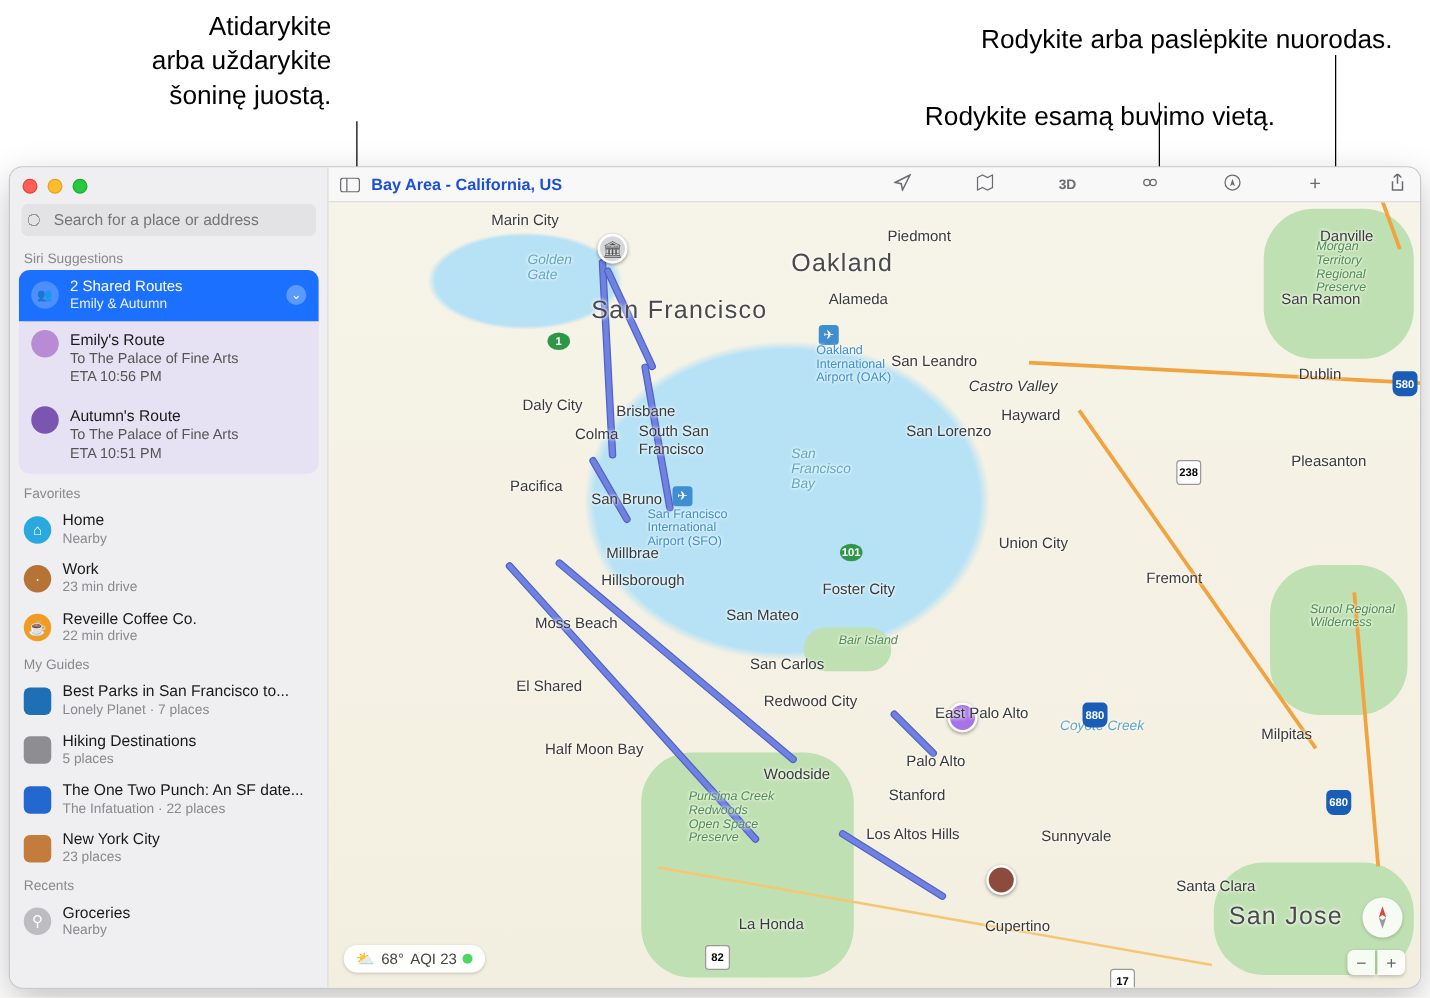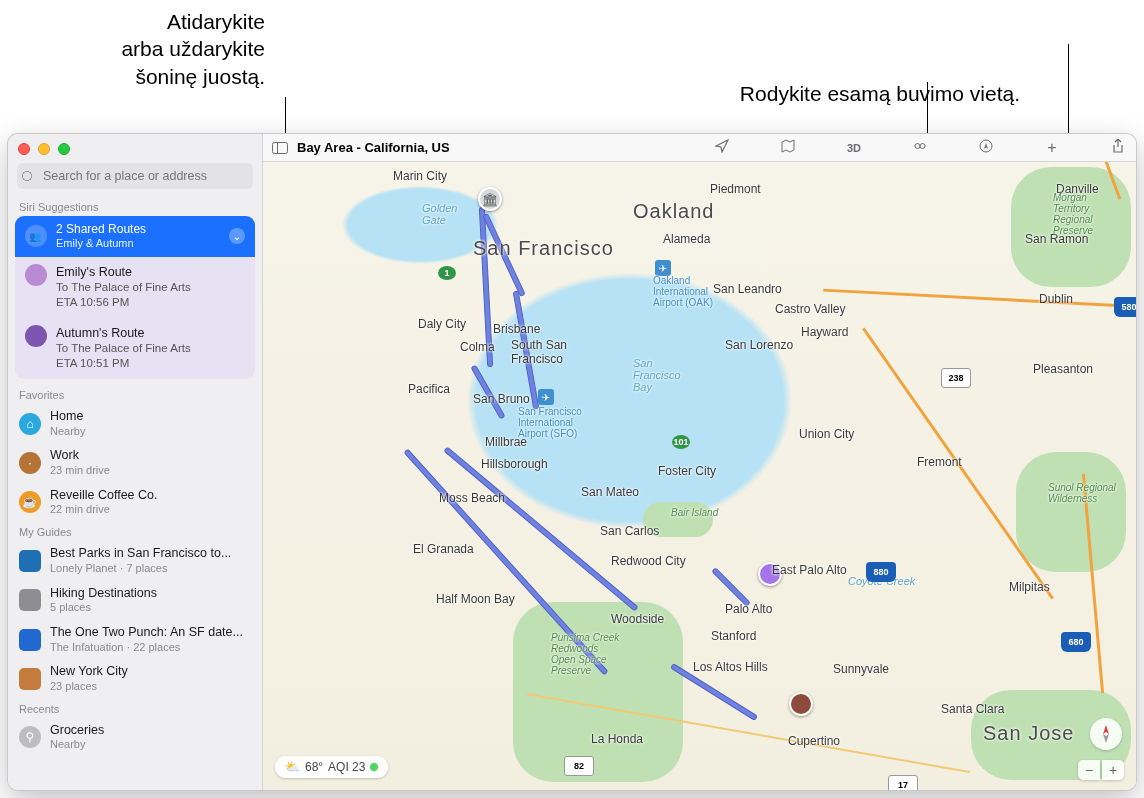--- a/index.html
+++ b/index.html
@@ -88,21 +88,21 @@
   .row .ic{ width:22px;height:22px;border-radius:50%;flex:0 0 22px; display:flex;align-items:center;justify-content:center; font-size:12px; color:#fff;}
   .row .txt{ font-size:12.5px; line-height:1.25; color:#1a1a1a;}
   .row .txt .sub{ font-size:11px; color:#8a8a8e;}
 
   .main { flex:1; position:relative; display:flex; flex-direction:column; background:#f7f4ec;}
   .titlebar {
     height: 28px; background:#f8f8f9; border-bottom:1px solid #d5d5d7;
     display:flex; align-items:center; padding: 0 8px; gap:8px;
   }
   .titlebar .sbtn{ width:18px;height:16px; color:#6c6c70; font-size:13px; display:flex;align-items:center;justify-content:center; cursor:pointer;}
-  .titlebar .title{ font-size:13px; font-weight:600; color:#000000;}
+  .titlebar .title{ font-size:13px; font-weight:600; color:#1d4ed8;}
   .tb-spacer{flex:1;}
   .tb-icons{ display:flex; align-items:center; gap:10px; color:#6c6c70;}
   .tb-icons .ti{ width:20px; text-align:center; font-size:13px; cursor:pointer;margin-left:36px;}
 
   .map{
     flex:1; position:relative; overflow:hidden;
     background:
       radial-gradient(ellipse 280px 220px at 42% 38%, #b7e2f5 0%, #b7e2f5 55%, transparent 58%),
       radial-gradient(ellipse 120px 60px at 18% 10%, #b7e2f5 0%, #b7e2f5 60%, transparent 65%),
       linear-gradient(180deg, #f6f3e8 0%, #f3efe0 100%);
@@ -111,21 +111,21 @@
   .road{ position:absolute; background:#f4c873; height:2px;}
   .hwy{ position:absolute; background:#f0a33e; height:3px;}
   .route-line{ position:absolute; background:#6f82e0; border:1.5px solid #5261c9; border-radius:4px;}
   .city{ position:absolute; font-size:12px; color:#3a3a3a; font-weight:500; text-shadow:0 0 3px #fff,0 0 3px #fff; white-space:nowrap;}
   .city.big{ font-size:20px; color:#4a4a4a; font-weight:400; letter-spacing:1px;}
   .city.water{ color:#5fa7c3; font-style:italic; font-size:11px;}
   .city.park{ color:#4f8d4f; font-style:italic; font-size:10px; white-space:normal; width:70px;}
   .pin{ position:absolute; width:24px;height:24px; border-radius:50%; border:2.5px solid #fff; box-shadow:0 1px 3px rgba(0,0,0,.4);}
   .pin.dest{ background:#d5d7d9; display:flex;align-items:center;justify-content:center;font-size:13px;color:#555;}
   .pin.user{ background:#a674e8;}
-  .shield{ position:absolute; width:30px; height:20px; border-radius:5px; display:flex; align-items:center; justify-content:center; font-size:9px; font-weight:700;}
+  .shield{ position:absolute; width:20px; height:20px; border-radius:5px; display:flex; align-items:center; justify-content:center; font-size:9px; font-weight:700;}
   .shield.blue{ background:#1a5db7; color:#fff; border-radius:4px 4px 6px 6px;}
   .shield.green{ background:#2f9648; color:#fff; border-radius:50%; width:18px; height:14px;}
   .shield.white{ background:#fff; color:#000; border:1px solid #999; border-radius:3px;}
   .airport-ic{ position:absolute; width:16px;height:16px; background:#3e8ed0; border-radius:3px; color:#fff; font-size:10px; display:flex;align-items:center;justify-content:center;}
 
   .weather-pill{
     position:absolute; bottom:12px; left:12px;
     background:rgba(255,255,255,0.92); border-radius:14px;
     padding:4px 10px; font-size:12px; color:#444;
     display:flex; align-items:center; gap:5px;
@@ -140,20 +140,21 @@
 </style>
 </head>
 <body>
 
 <div class="annotations">
   <div class="anno right" style="top:8px; left:25px; width:240px; white-space:pre-line;">Atidarykite
 arba uždarykite
 šoninę juostą.</div>
   <div class="anno-line" style="left:285px; top:97px; height:48px;"></div>
 
+  <div class="anno right" style="top:18px; right:30px; width:540px;">Rodykite arba paslėpkite nuorodas.</div>
   <div class="anno-line" style="right:75px; top:44px; height:102px;"></div>
 
   <div class="anno right" style="top:56px; right:124px; width:440px;margin-top:24px;">Rodykite esamą buvimo vietą.</div>
   <div class="anno-line" style="right:216px; top:82px; height:64px;"></div>
 </div>
 
 <div class="window">
 
   <div class="sidebar">
     <div class="traffic">
@@ -348,50 +349,50 @@
           <div class="city big" style="left:210px;top:75px;">San Francisco</div>
           <div class="city big" style="left:370px;top:38px;">Oakland</div>
           <div class="city big" style="left:720px;top:560px;">San Jose</div>
           <div class="city" style="left:130px;top:7px;white-space:pre-line;">Marin City</div>
           <div class="city" style="left:447px;top:20px;white-space:pre-line;">Piedmont</div>
           <div class="city" style="left:793px;top:20px;white-space:pre-line;">Danville</div>
           <div class="city" style="left:400px;top:70px;white-space:pre-line;">Alameda</div>
           <div class="city" style="left:762px;top:70px;white-space:pre-line;">San Ramon</div>
           <div class="city" style="left:450px;top:120px;white-space:pre-line;">San Leandro</div>
           <div class="city" style="left:776px;top:130px;white-space:pre-line;">Dublin</div>
-          <div class="city" style="left:512px;top:140px;white-space:pre-line;">Castro Valley</div>
+          <div class="city" style="left:512px;top:140px;white-space:pre-line;font-style:italic;">Castro Valley</div>
           <div class="city" style="left:155px;top:155px;white-space:pre-line;">Daly City</div>
           <div class="city" style="left:230px;top:160px;white-space:pre-line;">Brisbane</div>
           <div class="city" style="left:197px;top:178px;white-space:pre-line;">Colma</div>
           <div class="city" style="left:248px;top:176px;white-space:pre-line;">South San
 Francisco</div>
           <div class="city" style="left:462px;top:176px;white-space:pre-line;">San Lorenzo</div>
           <div class="city" style="left:538px;top:163px;white-space:pre-line;">Hayward</div>
           <div class="city" style="left:770px;top:200px;white-space:pre-line;">Pleasanton</div>
           <div class="city" style="left:145px;top:220px;white-space:pre-line;">Pacifica</div>
           <div class="city" style="left:210px;top:230px;white-space:pre-line;">San Bruno</div>
           <div class="city" style="left:222px;top:273px;white-space:pre-line;">Millbrae</div>
           <div class="city" style="left:218px;top:295px;white-space:pre-line;">Hillsborough</div>
           <div class="city" style="left:536px;top:265px;white-space:pre-line;">Union City</div>
           <div class="city" style="left:395px;top:302px;white-space:pre-line;">Foster City</div>
           <div class="city" style="left:318px;top:323px;white-space:pre-line;">San Mateo</div>
           <div class="city" style="left:654px;top:293px;white-space:pre-line;">Fremont</div>
-          <div class="city" style="left:176px;top:329px;white-space:pre-line;">Moss Beach</div>
+          <div class="city" style="left:165px;top:329px;white-space:pre-line;">Moss Beach</div>
           <div class="city" style="left:337px;top:362px;white-space:pre-line;">San Carlos</div>
           <div class="city" style="left:348px;top:392px;white-space:pre-line;">Redwood City</div>
-          <div class="city" style="left:485px;top:401px;white-space:pre-line;margin-left:24px;">East Palo Alto</div>
+          <div class="city" style="left:485px;top:401px;white-space:pre-line;">East Palo Alto</div>
           <div class="city" style="left:746px;top:418px;white-space:pre-line;">Milpitas</div>
           <div class="city" style="left:348px;top:450px;white-space:pre-line;">Woodside</div>
           <div class="city" style="left:462px;top:440px;white-space:pre-line;">Palo Alto</div>
           <div class="city" style="left:448px;top:467px;white-space:pre-line;">Stanford</div>
           <div class="city" style="left:570px;top:500px;white-space:pre-line;">Sunnyvale</div>
           <div class="city" style="left:430px;top:498px;white-space:pre-line;">Los Altos Hills</div>
           <div class="city" style="left:678px;top:540px;white-space:pre-line;">Santa Clara</div>
           <div class="city" style="left:525px;top:572px;white-space:pre-line;">Cupertino</div>
-          <div class="city" style="left:150px;top:380px;white-space:pre-line;">El Granada</div>
+          <div class="city" style="left:150px;top:380px;white-space:pre-line;">El Shared</div>
           <div class="city" style="left:173px;top:430px;white-space:pre-line;">Half Moon Bay</div>
           <div class="city" style="left:328px;top:570px;white-space:pre-line;">La Honda</div>
           <div class="city water" style="left:159px;top:40px;white-space:pre-line;">Golden
 Gate</div>
           <div class="city water" style="left:370px;top:195px;white-space:pre-line;">San
 Francisco
 Bay</div>
           <div class="city water" style="left:585px;top:413px;white-space:pre-line;">Coyote Creek</div>
           <div class="city park" style="left:790px;top:30px;">Morgan Territory Regional Preserve</div>
           <div class="city park" style="left:785px;top:320px;">Sunol Regional Wilderness</div>

